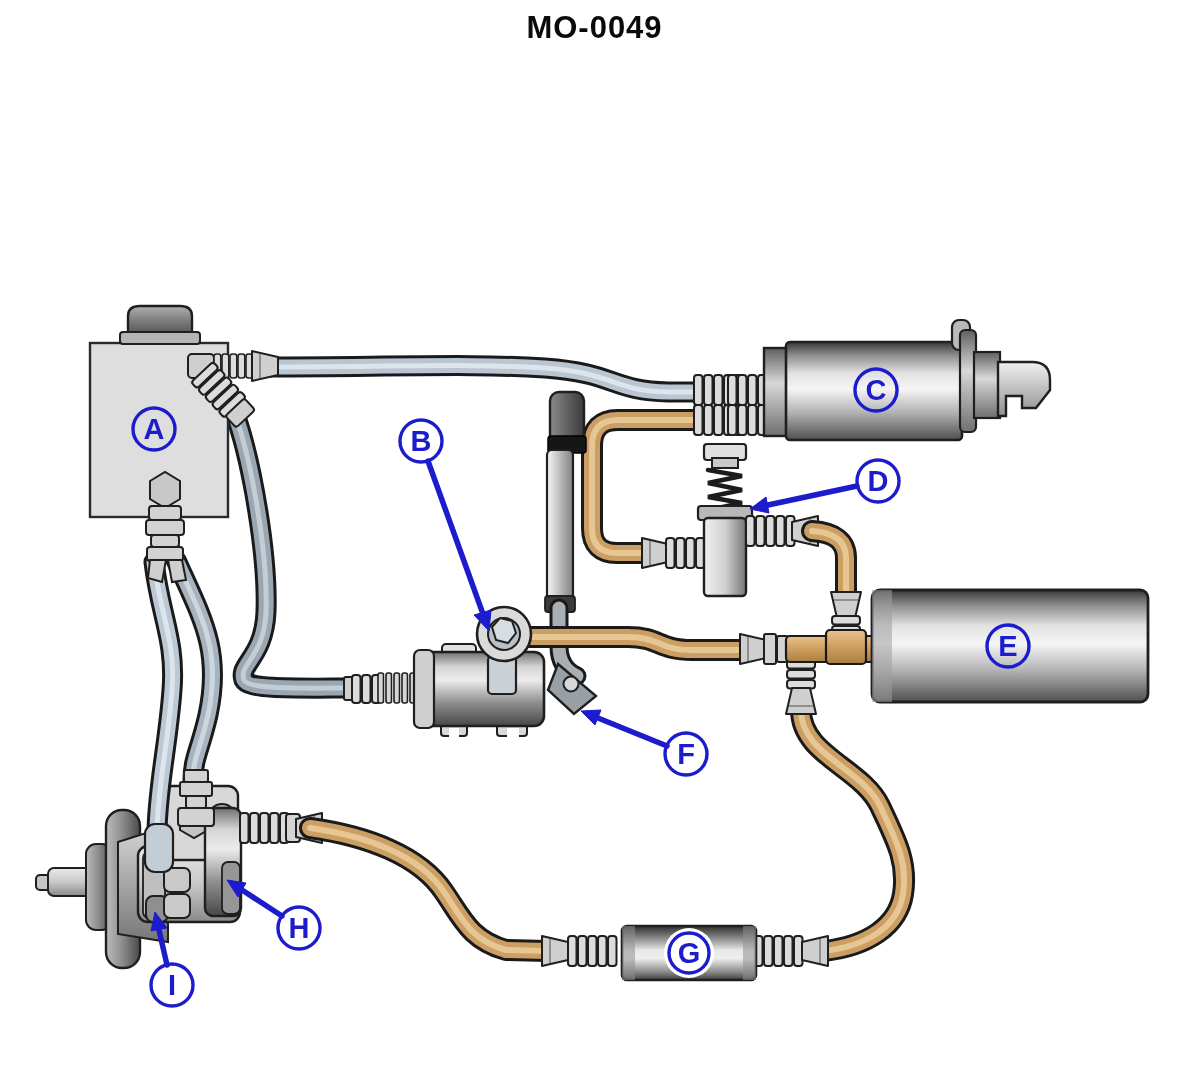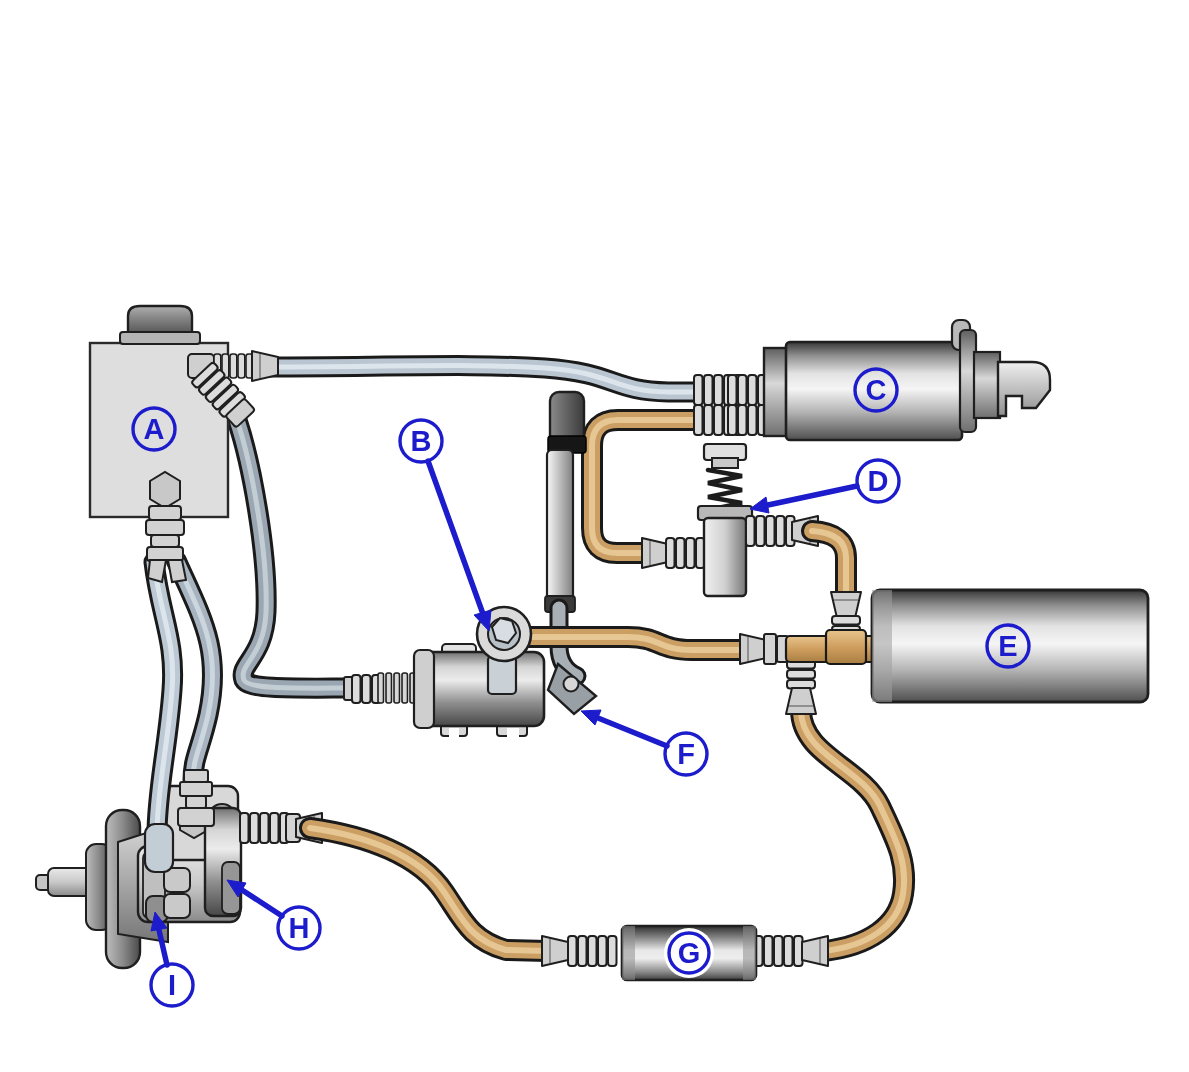--- a/index.html
+++ b/index.html
@@ -14,20 +14,21 @@
   .callout-text{fill:var(--blue);font-family:"Liberation Sans",sans-serif;
                 font-size:29px;font-weight:bold;text-anchor:middle;}
   .arrow-shaft{stroke:var(--blue);stroke-width:5.5;stroke-linecap:round;}
   .arrow-head{fill:var(--blue);stroke:var(--blue);stroke-linejoin:round;}
   .outl{stroke:#1a1a1a;fill:none;stroke-linecap:round;stroke-linejoin:round;}
 </style>
 </head>
 <body>
 
 <div class="stage">
+  <div class="fig-title">MO-0049</div>
 
   <svg width="1189" height="1072" viewBox="0 0 1189 1072">
     <defs>
       <linearGradient id="gradCyl" x1="0" y1="0" x2="0" y2="1">
         <stop offset="0" stop-color="#383838"></stop>
           <stop offset="0.14" stop-color="#8f8f8f"></stop>
         <stop offset="0.32" stop-color="#e2e2e2"></stop>
           <stop offset="0.48" stop-color="#f5f5f5"></stop>
         <stop offset="0.72" stop-color="#b2b2b2"></stop>
           <stop offset="1" stop-color="#4f4f4f"></stop>

